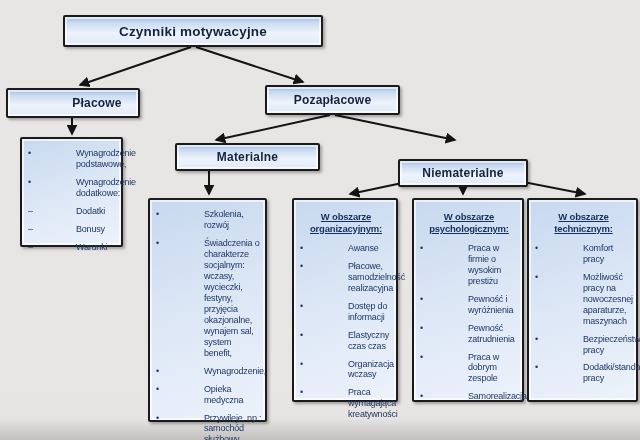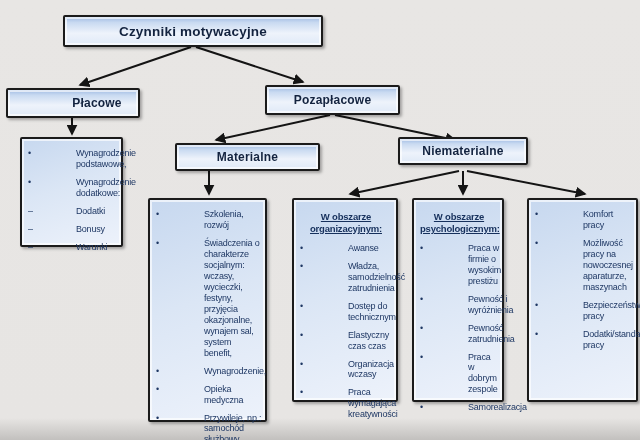--- a/index.html
+++ b/index.html
@@ -89,21 +89,21 @@
       <div class="li">
         <span class="marker">–</span>
         <span class="txt">Warunki</span>
       </div>
     </div>
 
   <div class="box node" style="left:146px;top:143px;width:145px;height:28px;margin-left:29px;">
     <span class="lbl">Materialne</span>
   </div>
 
-  <div class="box node" style="left:398px;top:137px;width:130px;height:28px;justify-content:center;">
+  <div class="box node" style="left:398px;top:159px;width:130px;height:28px;justify-content:center;">
     <span class="lbl">Niematerialne</span>
   </div>
 
   <div class="box listbox" style="left:148px;top:198px;width:119px;height:224px;">
       <div class="li">
         <span class="marker">•</span>
         <span class="txt">Szkolenia, rozwój</span>
       </div>
       <div class="li">
         <span class="marker">•</span>
@@ -125,42 +125,42 @@
 
   <div class="box listbox" style="left:292px;top:198px;width:106px;height:204px;">
     <div class="col-header">W obszarze organizacyjnym:</div>
     <div>
         <div class="li">
           <span class="marker">•</span>
           <span class="txt">Awanse</span>
         </div>
         <div class="li">
           <span class="marker">•</span>
-          <span class="txt">Władza, samodzielność zatrudnienia</span>
-        </div>
-        <div class="li">
-          <span class="marker">•</span>
-          <span class="txt">Dostęp do technicznym</span>
+          <span class="txt">Płacowe, samodzielność realizacyjna</span>
+        </div>
+        <div class="li">
+          <span class="marker">•</span>
+          <span class="txt">Dostęp do informacji</span>
         </div>
         <div class="li">
           <span class="marker">•</span>
           <span class="txt">Elastyczny czas czas</span>
         </div>
         <div class="li">
           <span class="marker">•</span>
           <span class="txt">Organizacja wczasy</span>
         </div>
         <div class="li">
           <span class="marker">•</span>
           <span class="txt">Praca wymagająca kreatywności</span>
         </div>
       </div>
   </div>
 
-  <div class="box listbox" style="left:412px;top:198px;width:92px;height:204px;">
+  <div class="box listbox" style="left:412px;top:198px;width:112px;height:204px;">
     <div class="col-header">W obszarze psychologicznym:</div>
     <div>
         <div class="li">
           <span class="marker">•</span>
           <span class="txt">Praca w firmie o wysokim prestiżu</span>
         </div>
         <div class="li">
           <span class="marker">•</span>
           <span class="txt">Pewność i wyróżnienia</span>
         </div>
@@ -173,20 +173,21 @@
           <span class="txt">Praca w dobrym zespole</span>
         </div>
         <div class="li">
           <span class="marker">•</span>
           <span class="txt">Samorealizacja</span>
         </div>
       </div>
   </div>
 
   <div class="box listbox" style="left:527px;top:198px;width:111px;height:204px;">
+    <div class="col-header">W obszarze technicznym:</div>
     <div>
         <div class="li">
           <span class="marker">•</span>
           <span class="txt">Komfort pracy</span>
         </div>
         <div class="li">
           <span class="marker">•</span>
           <span class="txt">Możliwość pracy na nowoczesnej aparaturze, maszynach</span>
         </div>
         <div class="li">

